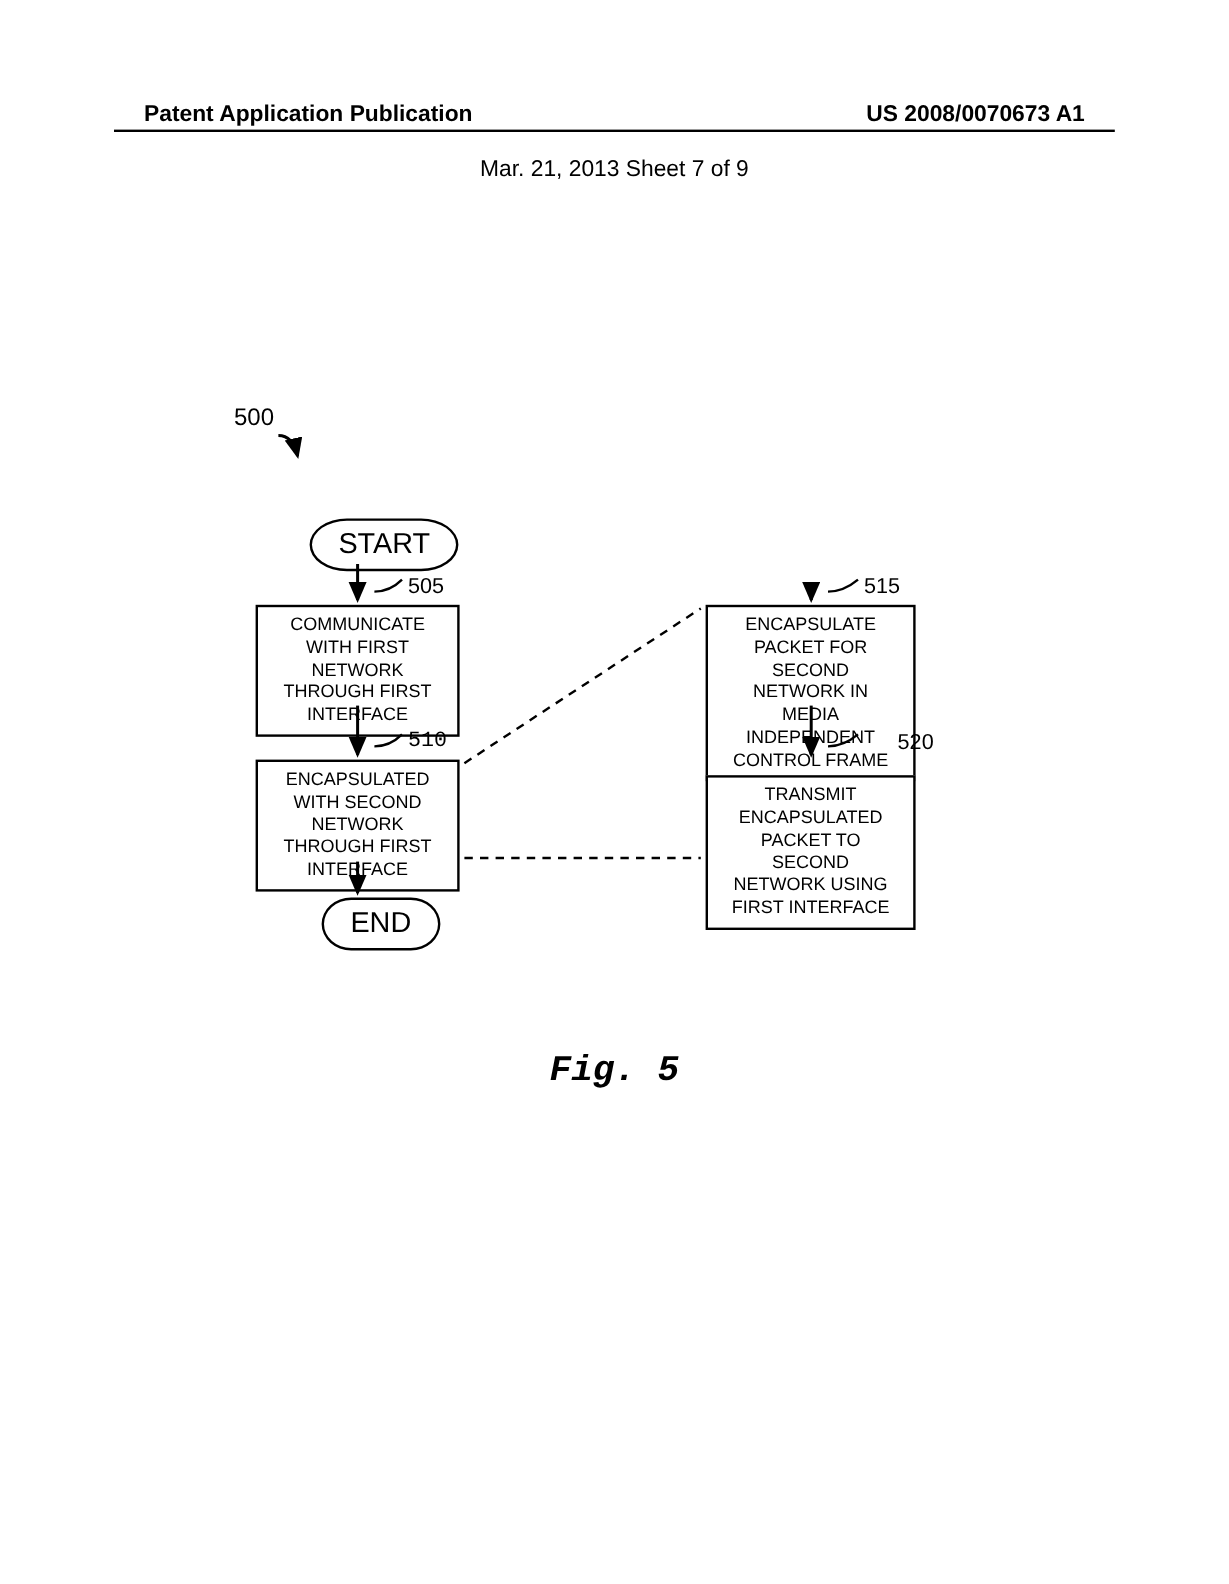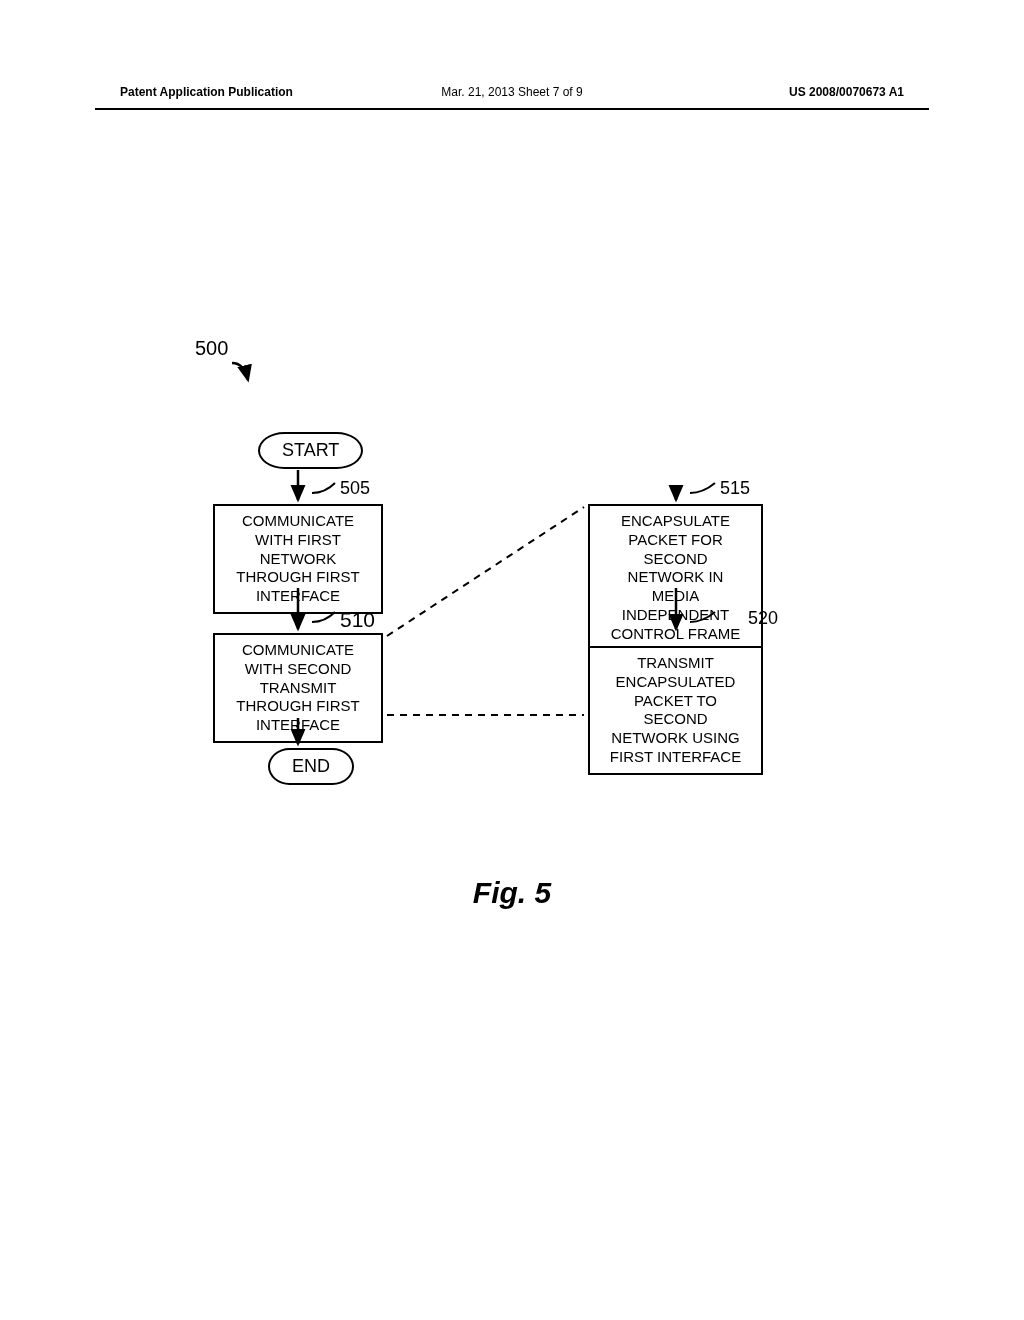--- a/index.html
+++ b/index.html
@@ -13,22 +13,21 @@
     }
     .header {
       position: absolute;
       top: 85px;
       left: 0;
       width: 100%;
       display: flex;
       justify-content: space-between;
       padding: 0 120px;
       box-sizing: border-box;
-      font-size: 12px;
-      align-items: flex-end;
+      font-size: 19px;
     }
     .header-left {
       font-weight: bold;
     }
     .header-center {
       position: absolute;
       left: 50%;
       transform: translateX(-50%);
       margin-top: 46px;
     }
@@ -50,40 +49,40 @@
     }
     .ref-label {
       position: absolute;
       font-size: 20px;
     }
     .terminal {
       position: absolute;
       border: 2.5px solid black;
       border-radius: 50% / 100%;
       padding: 6px 22px;
-      font-size: 18px;
+      font-size: 24px;
       text-align: left;
       background: white;
     }
     .process-box {
       position: absolute;
       border: 2.5px solid black;
       background: white;
       font-size: 15px;
       text-align: center;
       padding: 6px 19px;
       line-height: 1.25;
       box-sizing: border-box;
     }
     .figure-label {
       position: absolute;
       bottom: 410px;
       left: 50%;
       transform: translateX(-50%);
-      font-family: Liberation Sans, sans-serif;
+      font-family: Liberation Mono, monospace;
       font-style: italic;
       font-weight: bold;
       font-size: 30px;
     }
     svg {
       position: absolute;
       top: 0;
       left: 0;
       pointer-events: none;
     }
@@ -101,23 +100,23 @@
 <div class="diagram-area">
 
   <div class="ref-label" style="top: 7px; left: 195px;">500</div>
 
   <div class="terminal" style="top: 102px; left: 258px;">START</div>
 
   <div class="ref-label" style="top: 148px; left: 340px; font-size:18px;">505</div>
 
   <div class="process-box" style="top: 174px; left: 213px; width: 170px;">COMMUNICATE WITH FIRST NETWORK THROUGH FIRST INTERFACE</div>
 
-  <div class="ref-label" style="top: 278px; left: 340px; font-size:21px;">510</div>
+  <div class="ref-label" style="top: 278px; left: 340px; font-size:18px;font-family:Liberation Mono, monospace;">510</div>
 
-  <div class="process-box" style="top: 303px; left: 213px; width: 170px;">COMMUNICATE WITH SECOND TRANSMIT THROUGH FIRST INTERFACE</div>
+  <div class="process-box" style="top: 303px; left: 213px; width: 170px;">ENCAPSULATED WITH SECOND NETWORK THROUGH FIRST INTERFACE</div>
 
   <div class="terminal" style="top: 418px; left: 268px;">END</div>
 
   <div class="ref-label" style="top: 148px; left: 720px; font-size:18px;">515</div>
 
   <div class="process-box" style="top: 174px; left: 588px; width: 175px;">ENCAPSULATE PACKET FOR SECOND NETWORK IN MEDIA INDEPENDENT CONTROL FRAME</div>
 
   <div class="ref-label" style="top: 278px; left: 748px; font-size:18px;">520</div>
 
   <div class="process-box" style="top: 316px; left: 588px; width: 175px;">TRANSMIT ENCAPSULATED PACKET TO SECOND NETWORK USING FIRST INTERFACE</div>

